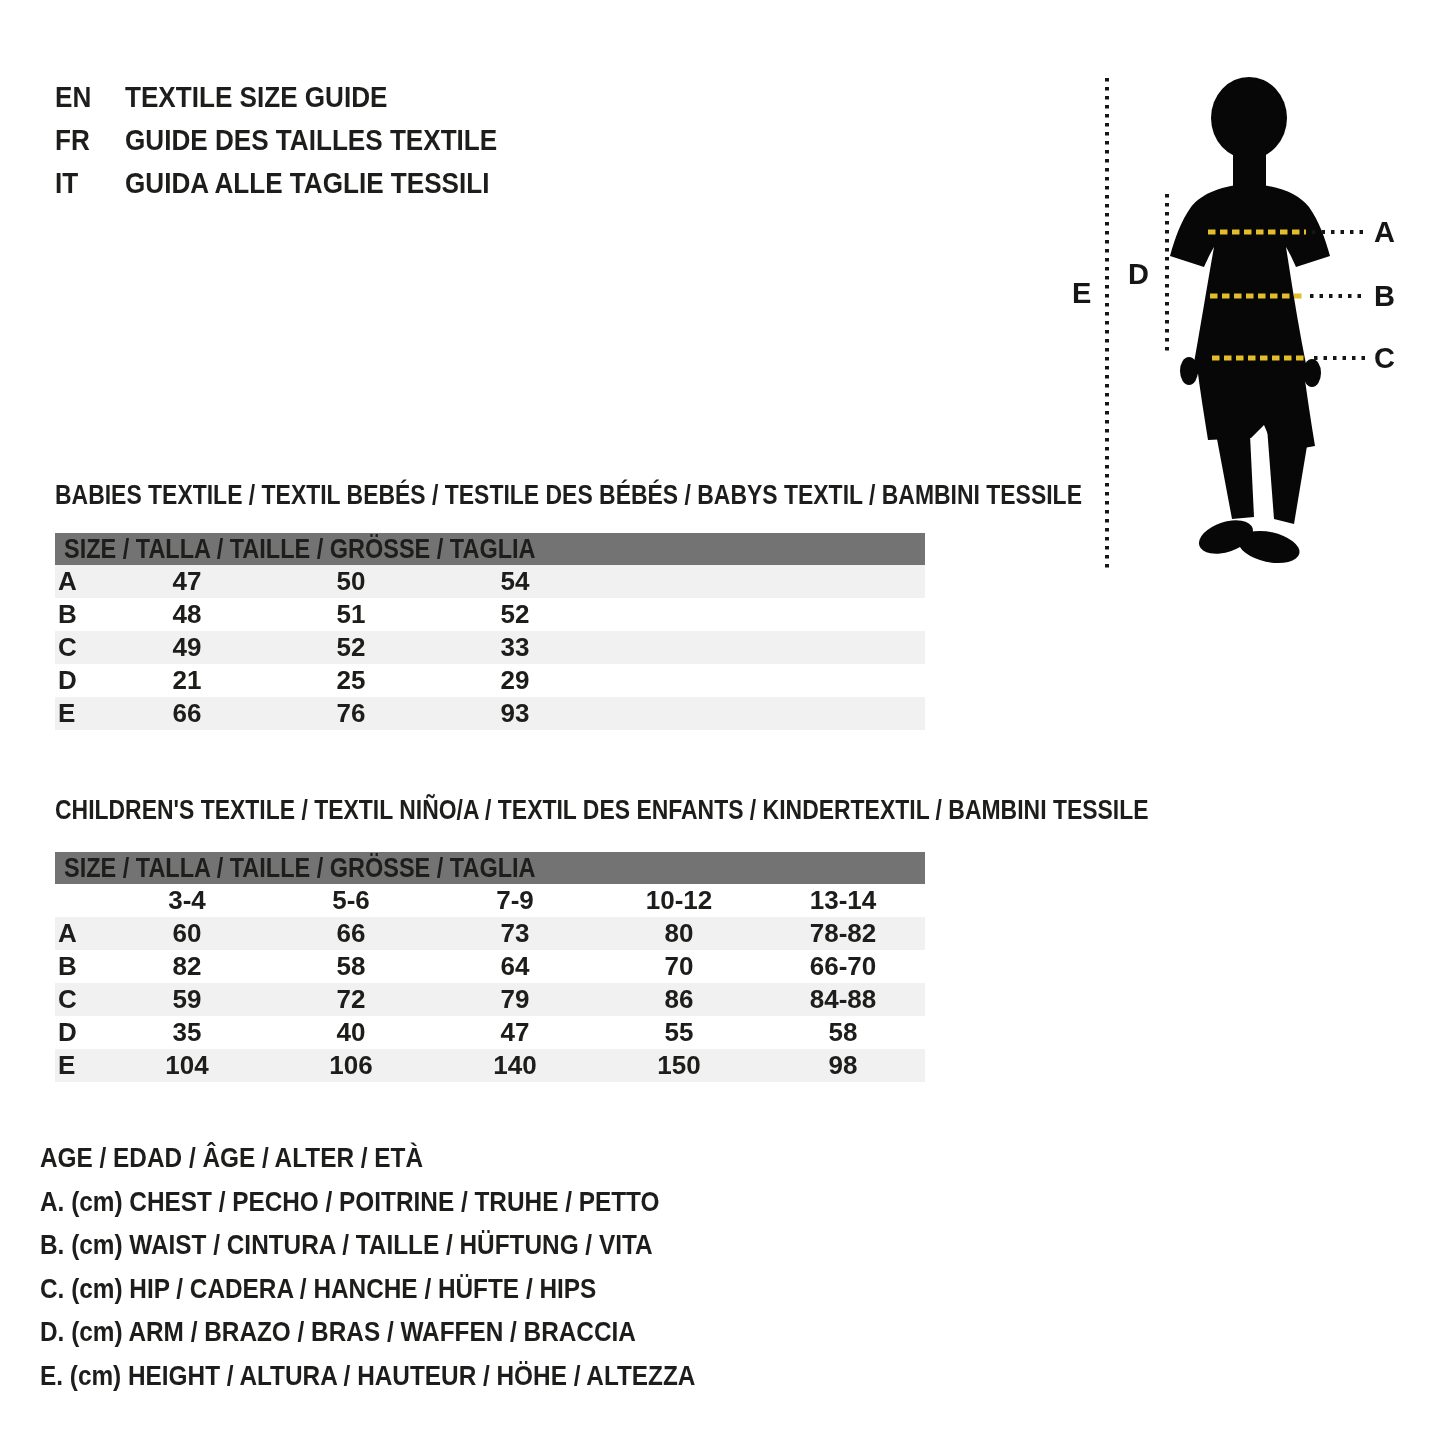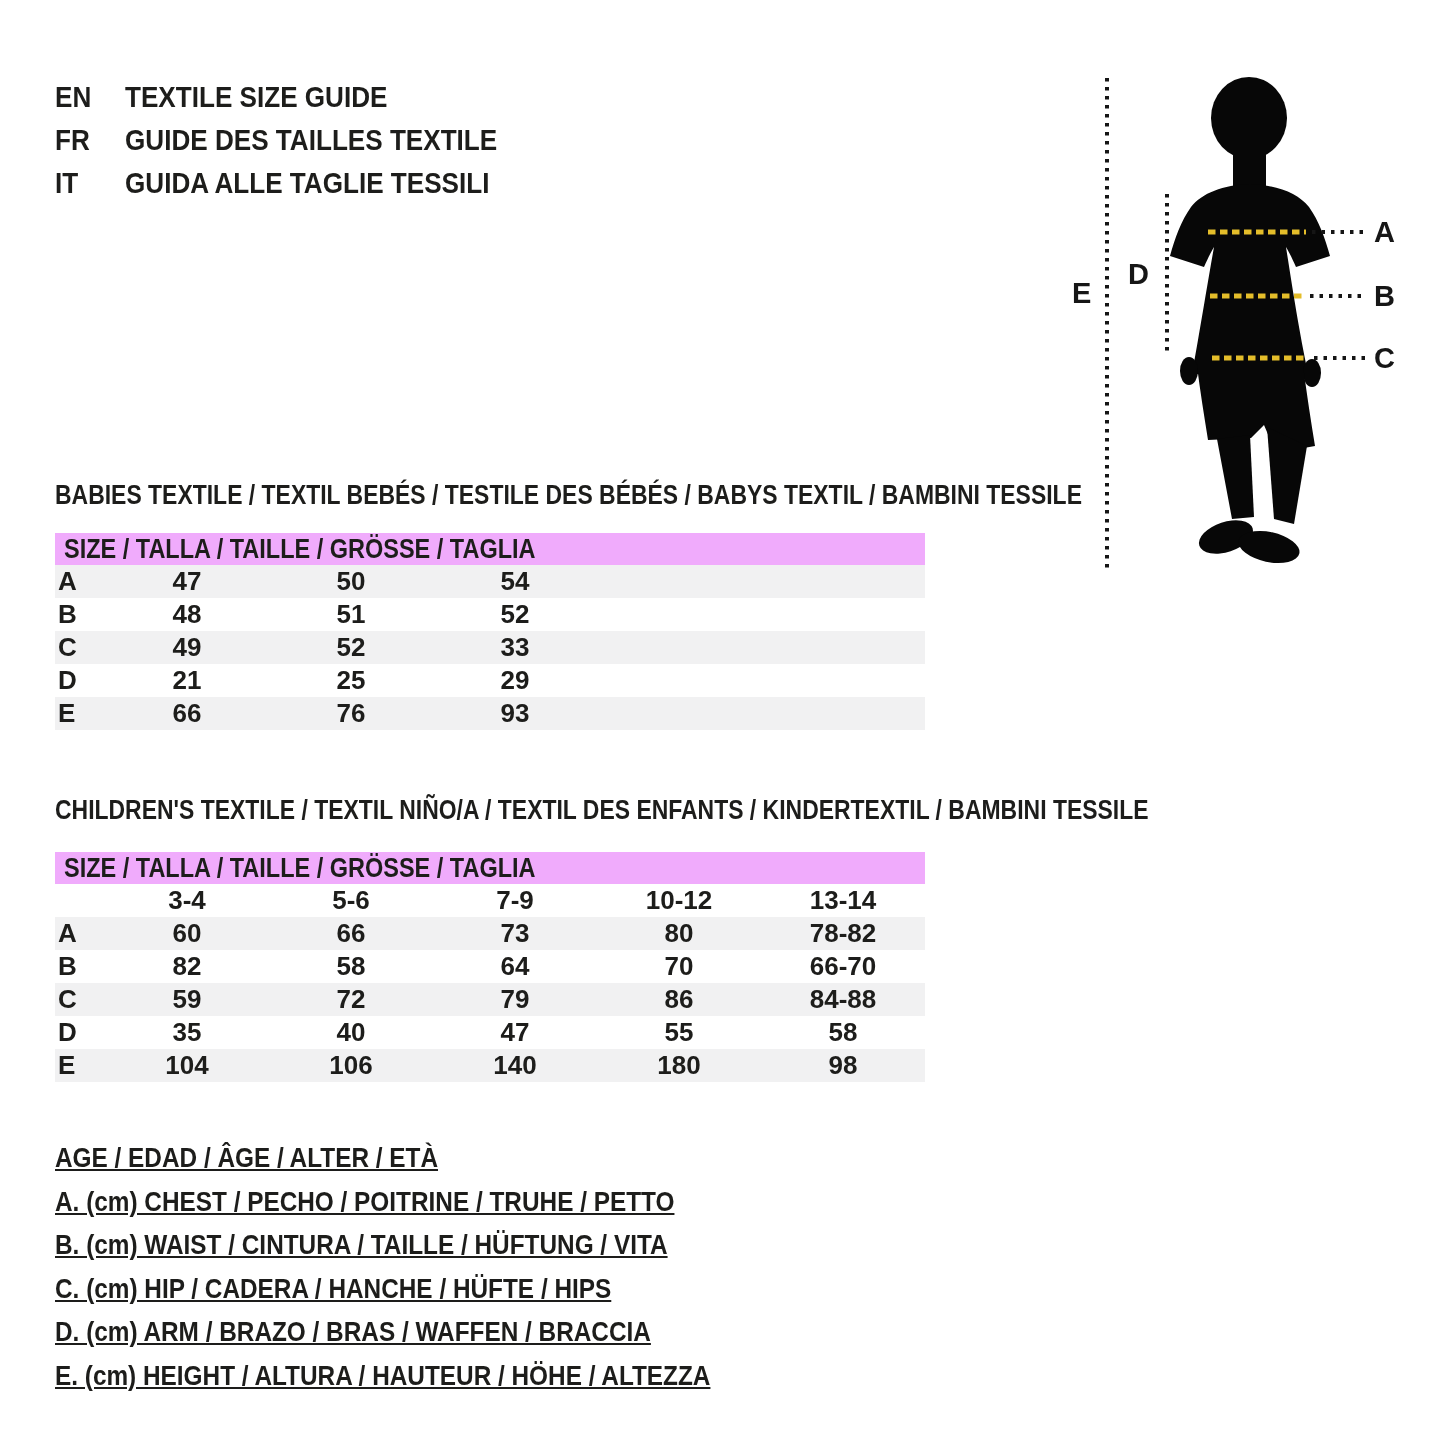--- a/index.html
+++ b/index.html
@@ -24,33 +24,33 @@
   .figlabel{font-family:"Liberation Sans",sans-serif;font-weight:700;font-size:29px;fill:#161616;}
 
   
   .sec-title{
     position:absolute;left:55px;font-size:27px;line-height:32px;
     transform:scaleX(.85);transform-origin:0 50%;white-space:nowrap;
   }
   
   .table{position:absolute;left:55px;width:870px;}
   .size-bar{
-    height:32px;background:#f0abfc;display:flex;align-items:center;
+    height:32px;background:#737373;display:flex;align-items:center;
     padding-left:9px;box-sizing:border-box;font-size:27px;
   }
   .t-row{
     display:grid;grid-template-columns:50px repeat(5,164px);
     height:33px;align-items:center;font-size:26px;
   }
   .t-row .cell{text-align:center;}
   .t-row .cell.lbl{text-align:left;padding-left:3px;}
   .stripe{background:#f1f1f2;}
 
   
-  .legend{position:absolute;left:55px;top:1136px;text-decoration:underline;}
+  .legend{position:absolute;left:40px;top:1136px;}
   .legend-row{
     height:43.5px;line-height:43.5px;font-size:28px;white-space:nowrap;
     transform:scaleX(.87);transform-origin:0 50%;
   }
 </style>
 </head>
 <body>
 
 <div>
 
@@ -188,21 +188,21 @@
         <div class="cell">40</div>
         <div class="cell">47</div>
         <div class="cell">55</div>
         <div class="cell">58</div>
       </div>
       <div class="t-row stripe">
         <div class="cell lbl">E</div>
         <div class="cell">104</div>
         <div class="cell">106</div>
         <div class="cell">140</div>
-        <div class="cell">180</div>
+        <div class="cell">150</div>
         <div class="cell">98</div>
       </div>
     </div>
 
   <section class="legend">
     <div class="legend-row">AGE / EDAD / ÂGE / ALTER / ETÀ</div>
     <div class="legend-row">A. (cm) CHEST / PECHO / POITRINE / TRUHE / PETTO</div>
     <div class="legend-row">B. (cm) WAIST / CINTURA / TAILLE / HÜFTUNG / VITA</div>
     <div class="legend-row">C. (cm) HIP / CADERA / HANCHE / HÜFTE / HIPS</div>
     <div class="legend-row">D. (cm) ARM / BRAZO / BRAS / WAFFEN / BRACCIA</div>

